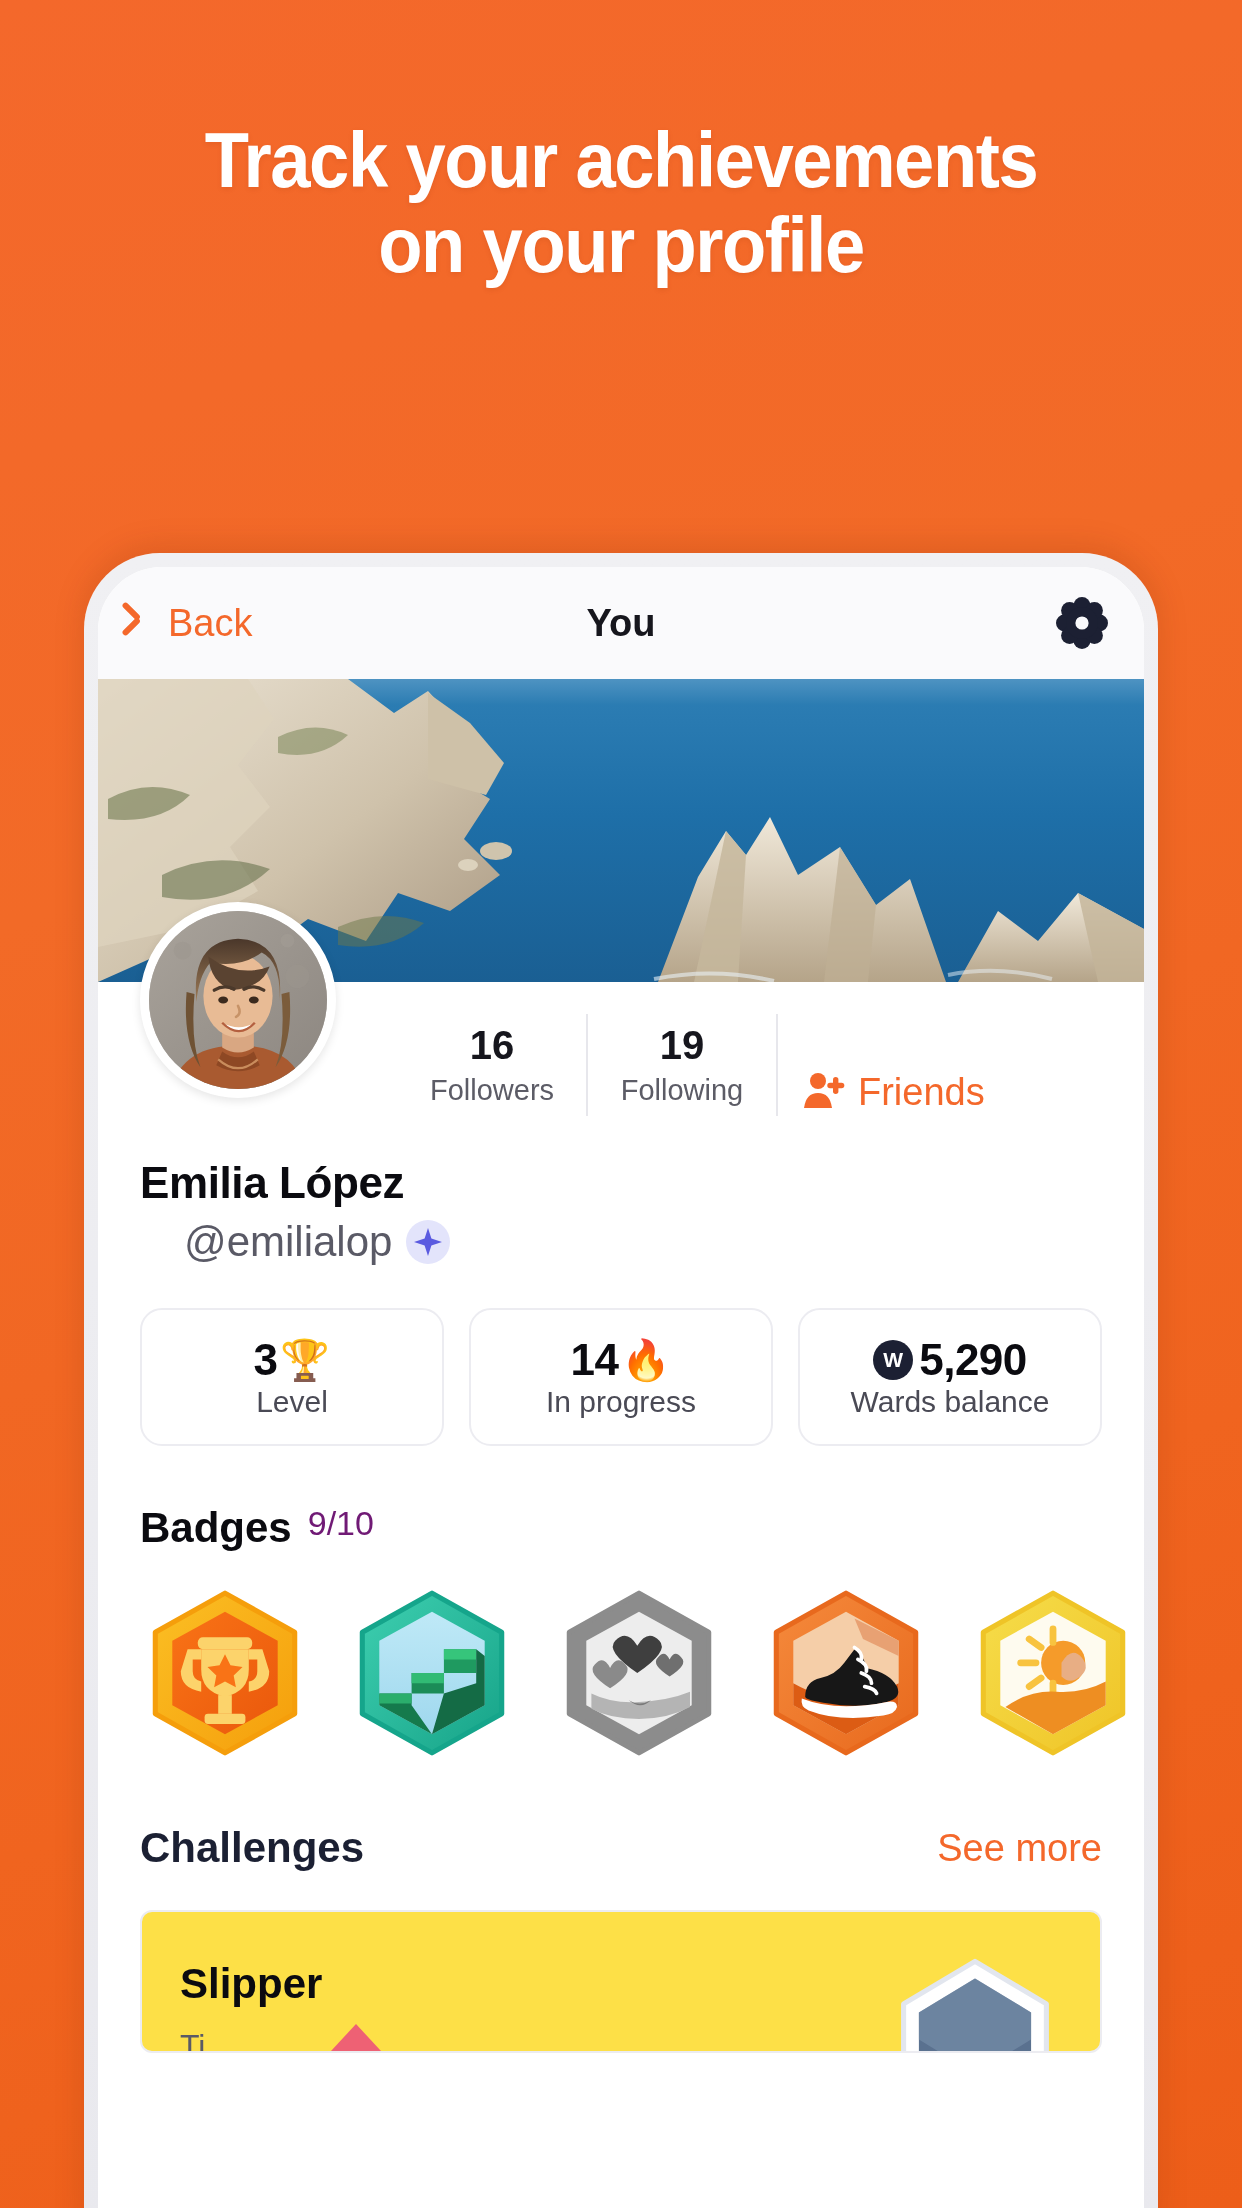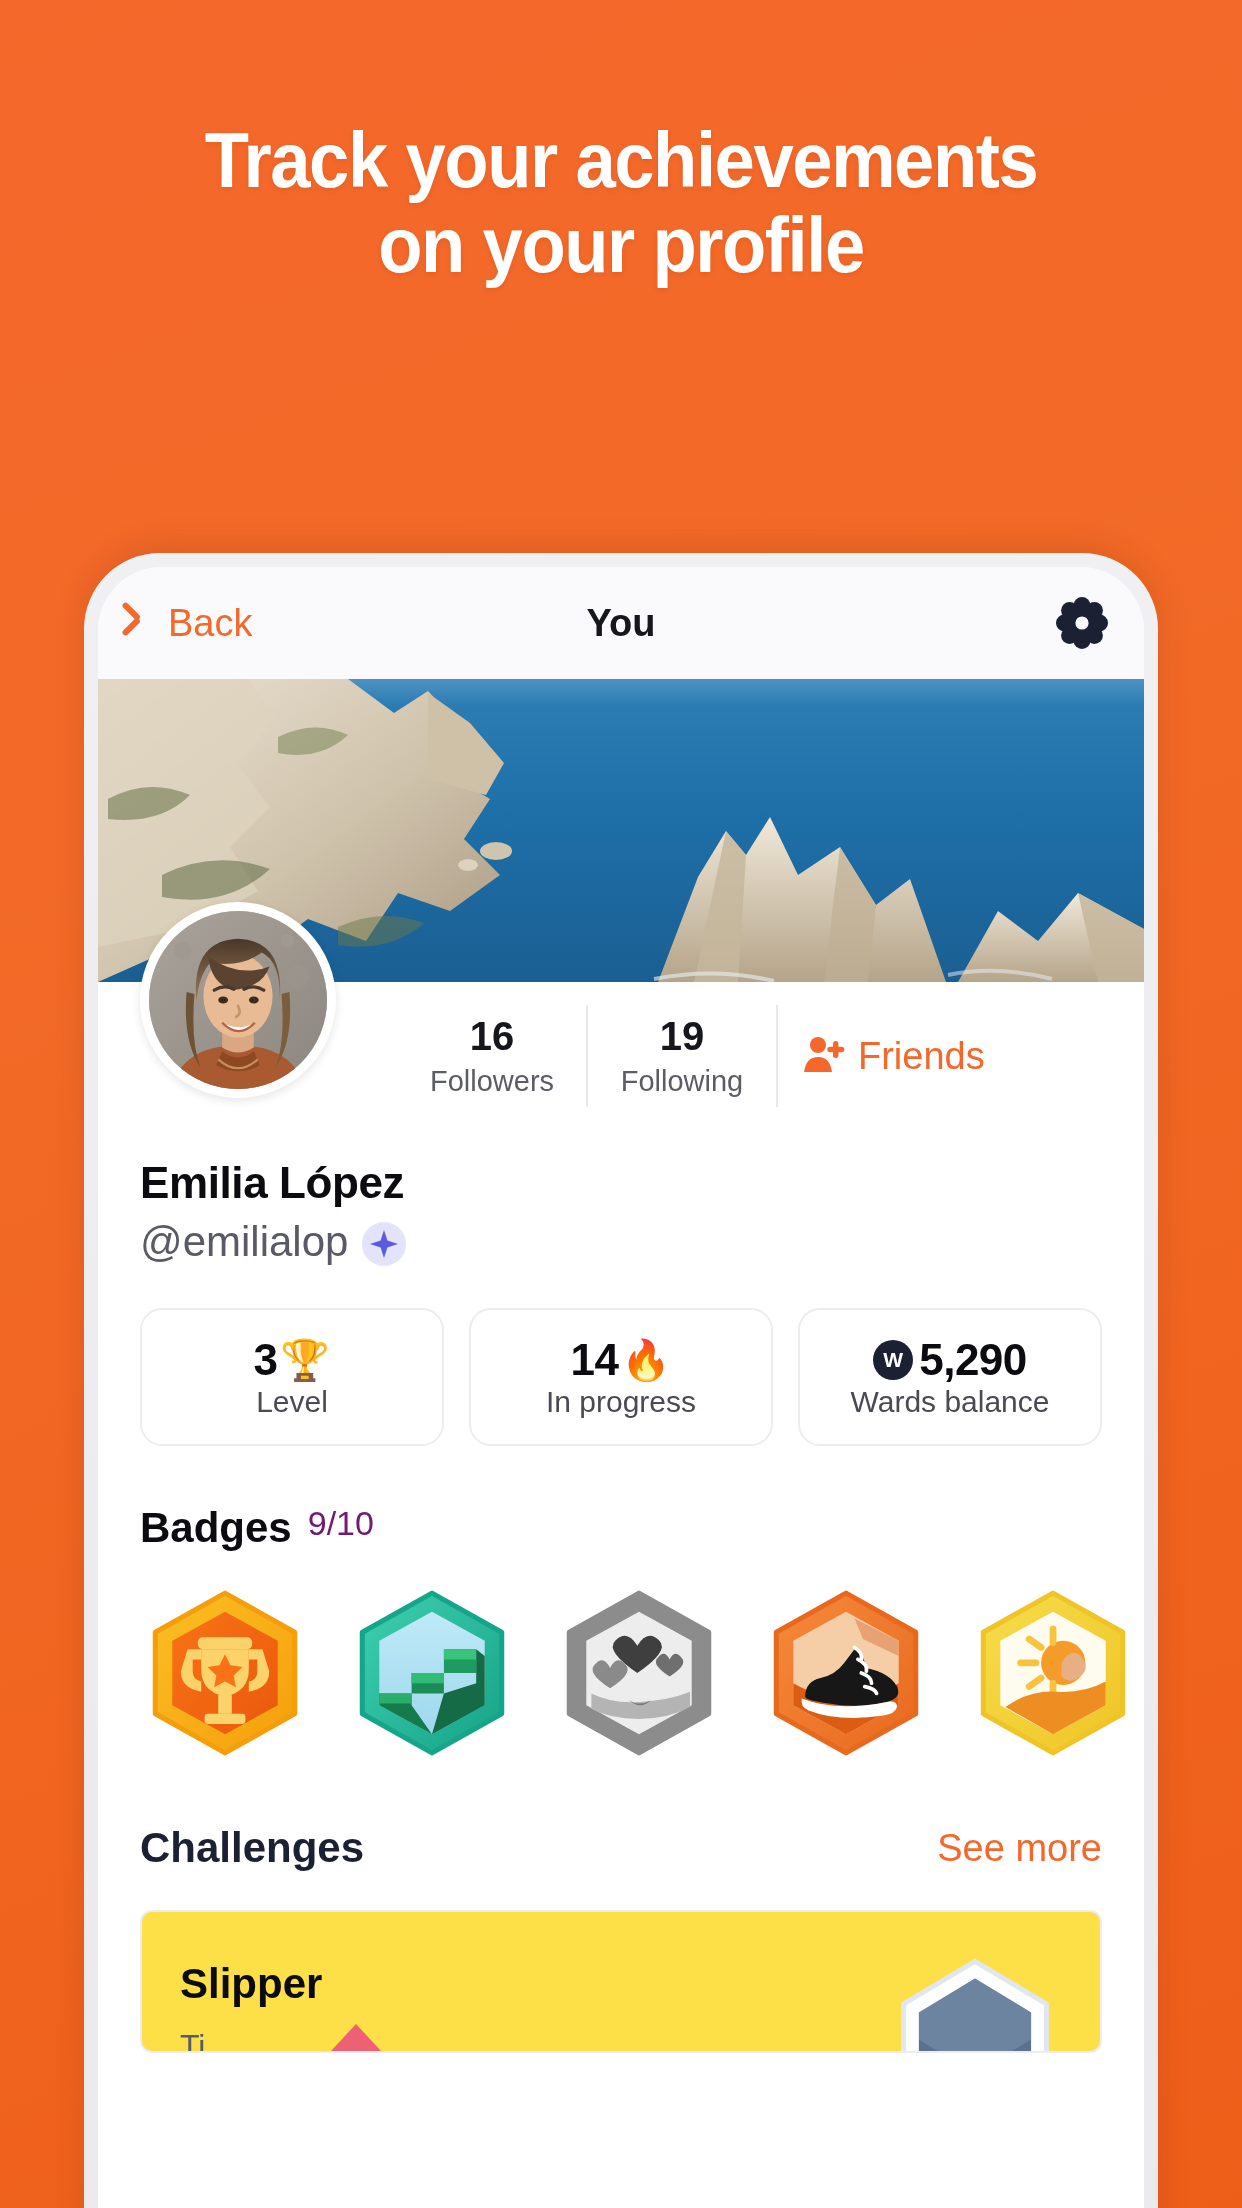--- a/index.html
+++ b/index.html
@@ -72,39 +72,39 @@
     position:absolute; left:42px; top:-80px;
     width:196px; height:196px; border-radius:50%;
     border:9px solid #ffffff; overflow:hidden;
     box-shadow:0 3px 10px rgba(0,0,0,.10);
     background:#b9b4ae;
   }
   .avatar svg { display:block; width:100%; height:100%; }
 
   .stats {
     position:absolute; left:300px; right:24px; top:14px;
-    display:flex; align-items:center; height:120px;
+    display:flex; align-items:flex-end; height:120px;
   }
   .stat {
     flex:0 0 auto; width:190px; text-align:center;
     border-right:2px solid #E7E7EC;
     padding:6px 0;
   }
   .stat-num { font-size:40px; font-weight:bold; color:#16161D; line-height:1.25; }
   .stat-lbl { font-size:29px; color:#5C5C66; line-height:1.3; margin-top:2px; }
   .friends {
     display:flex; align-items:center; gap:12px;
     padding-left:24px; cursor:pointer;
   }
   .friends-label { color:#F4682B; font-size:38px; font-weight:500; }
 
   
   .ident { padding:16px 42px 0 42px; }
   .fullname { font-size:44px; font-weight:bold; color:#0B0B10; letter-spacing:-.4px; }
-  .handle-row { display:flex; align-items:flex-end; gap:14px; margin-top:10px; }
+  .handle-row { display:flex; align-items:center; gap:14px; margin-top:10px;margin-left:44px; }
   .handle { font-size:42px; color:#5A5A66; font-weight:400; }
   .verif {
     width:44px; height:44px; border-radius:50%;
     background:#E3E4FB; display:flex; align-items:center; justify-content:center;
   }
 
   
   .cards { display:flex; gap:25px; padding:42px 42px 0 42px; }
   .card {
     flex:1; height:138px; border:2px solid #ECECF1; border-radius:22px;

